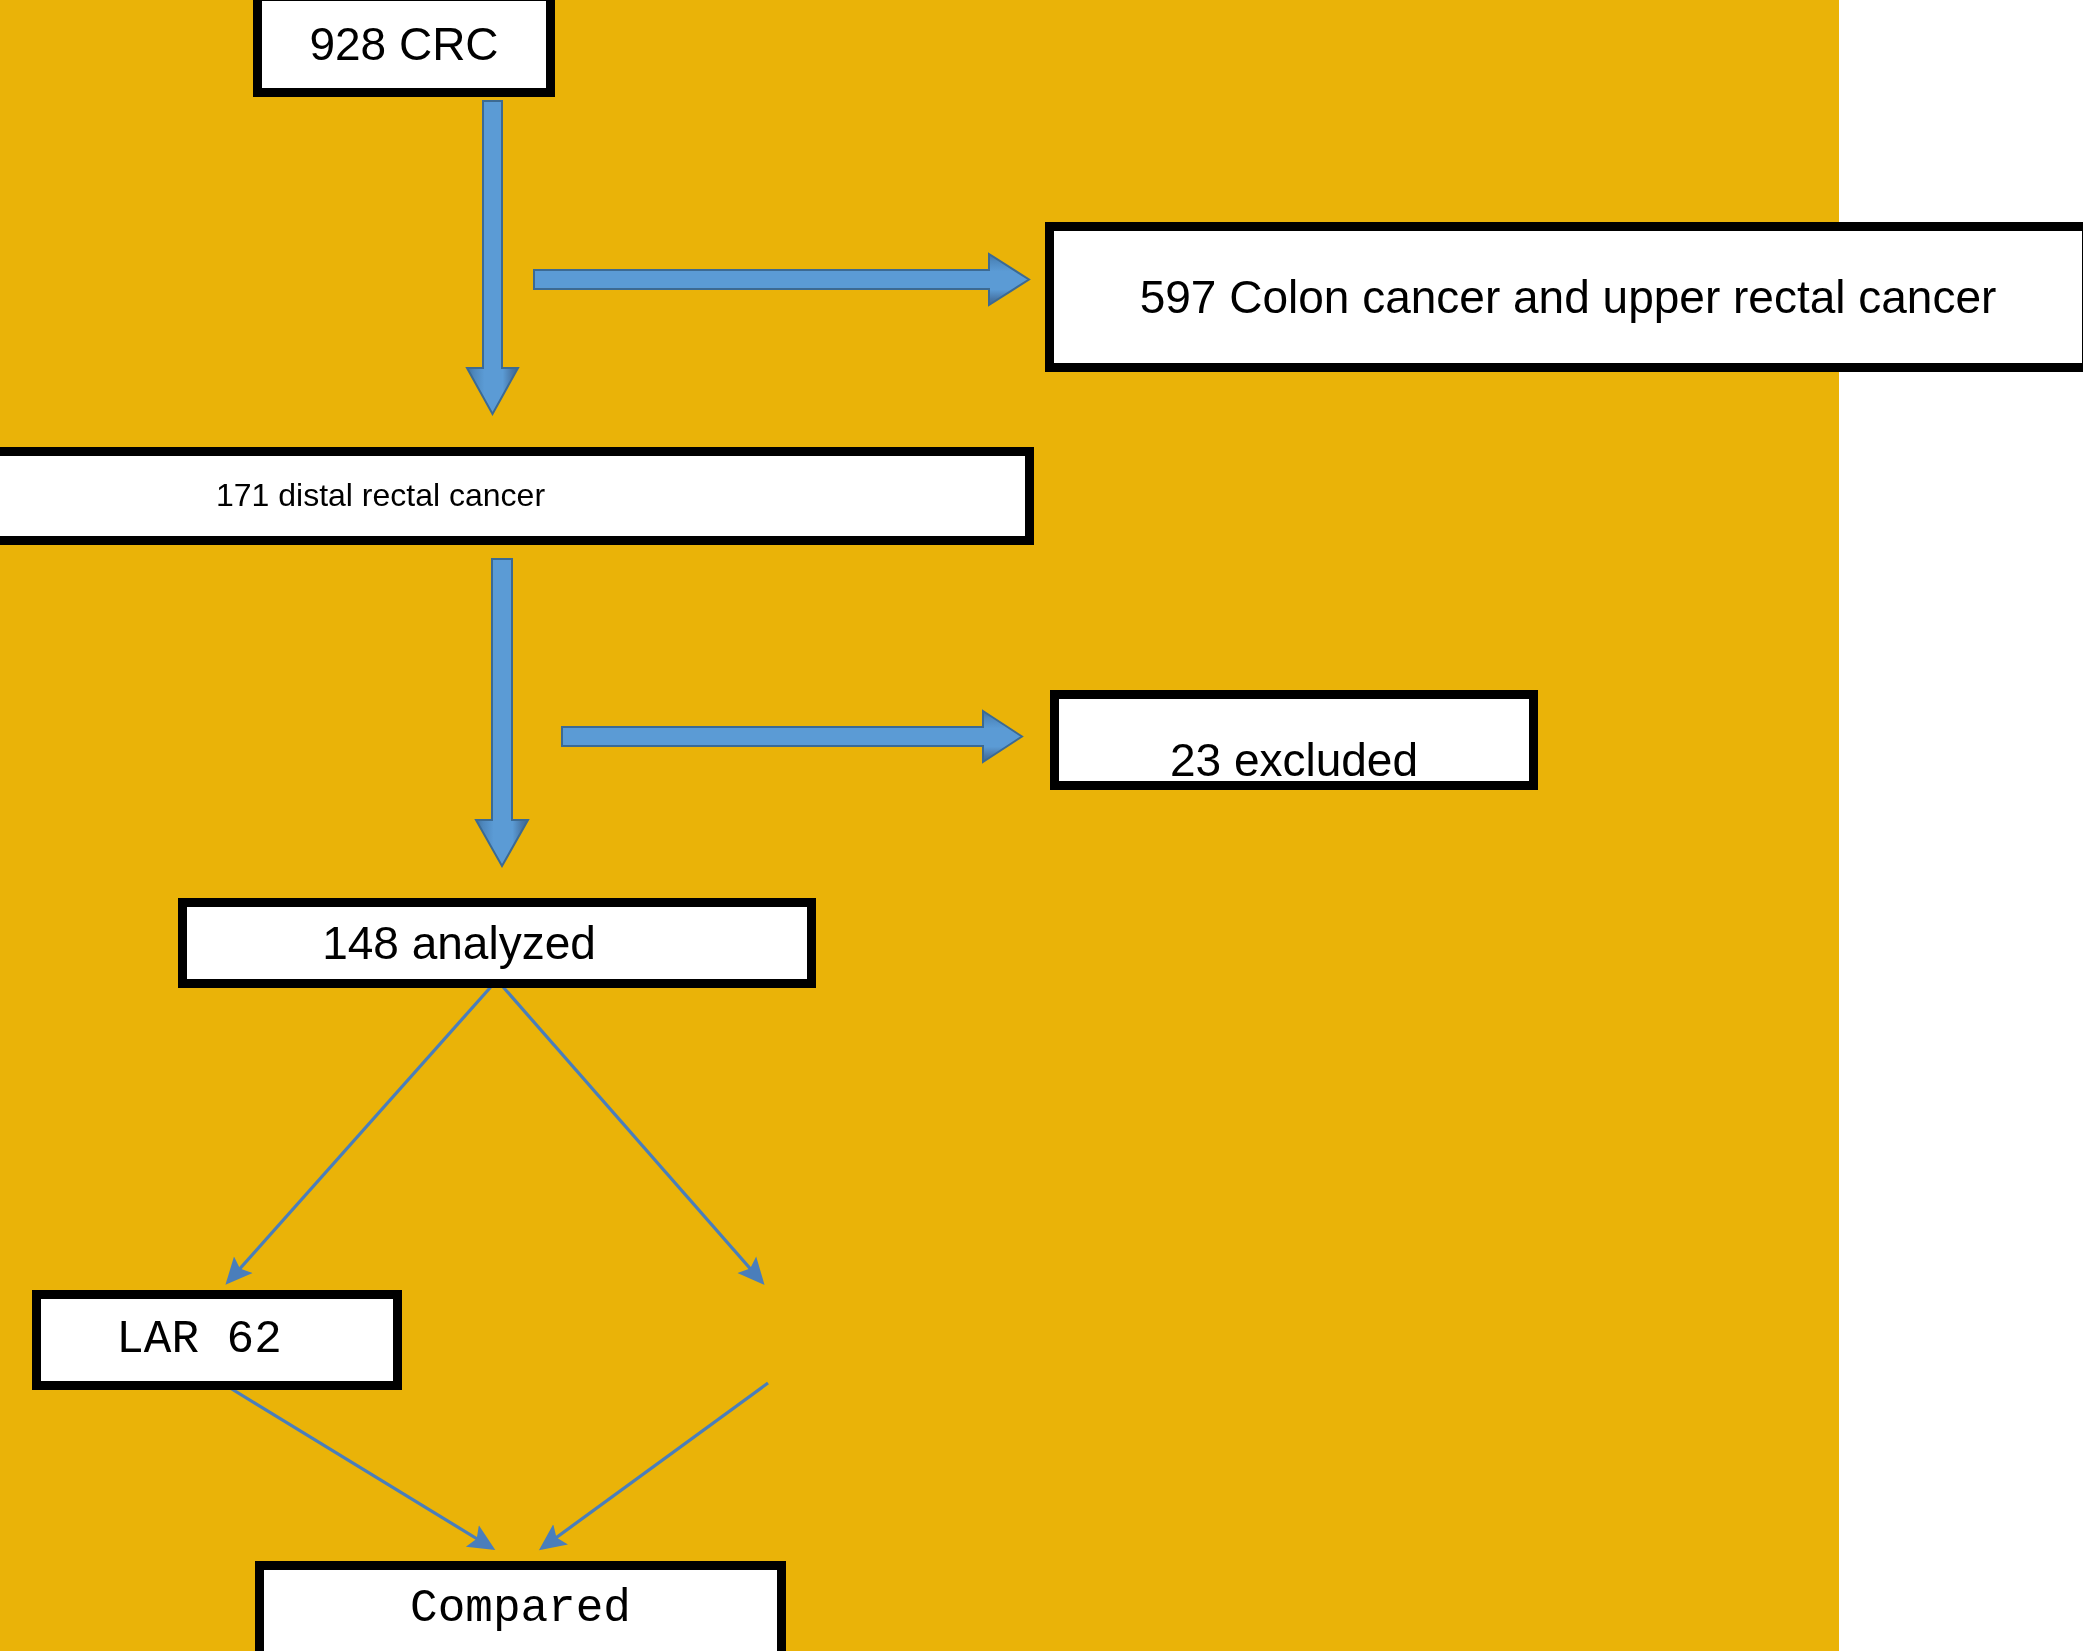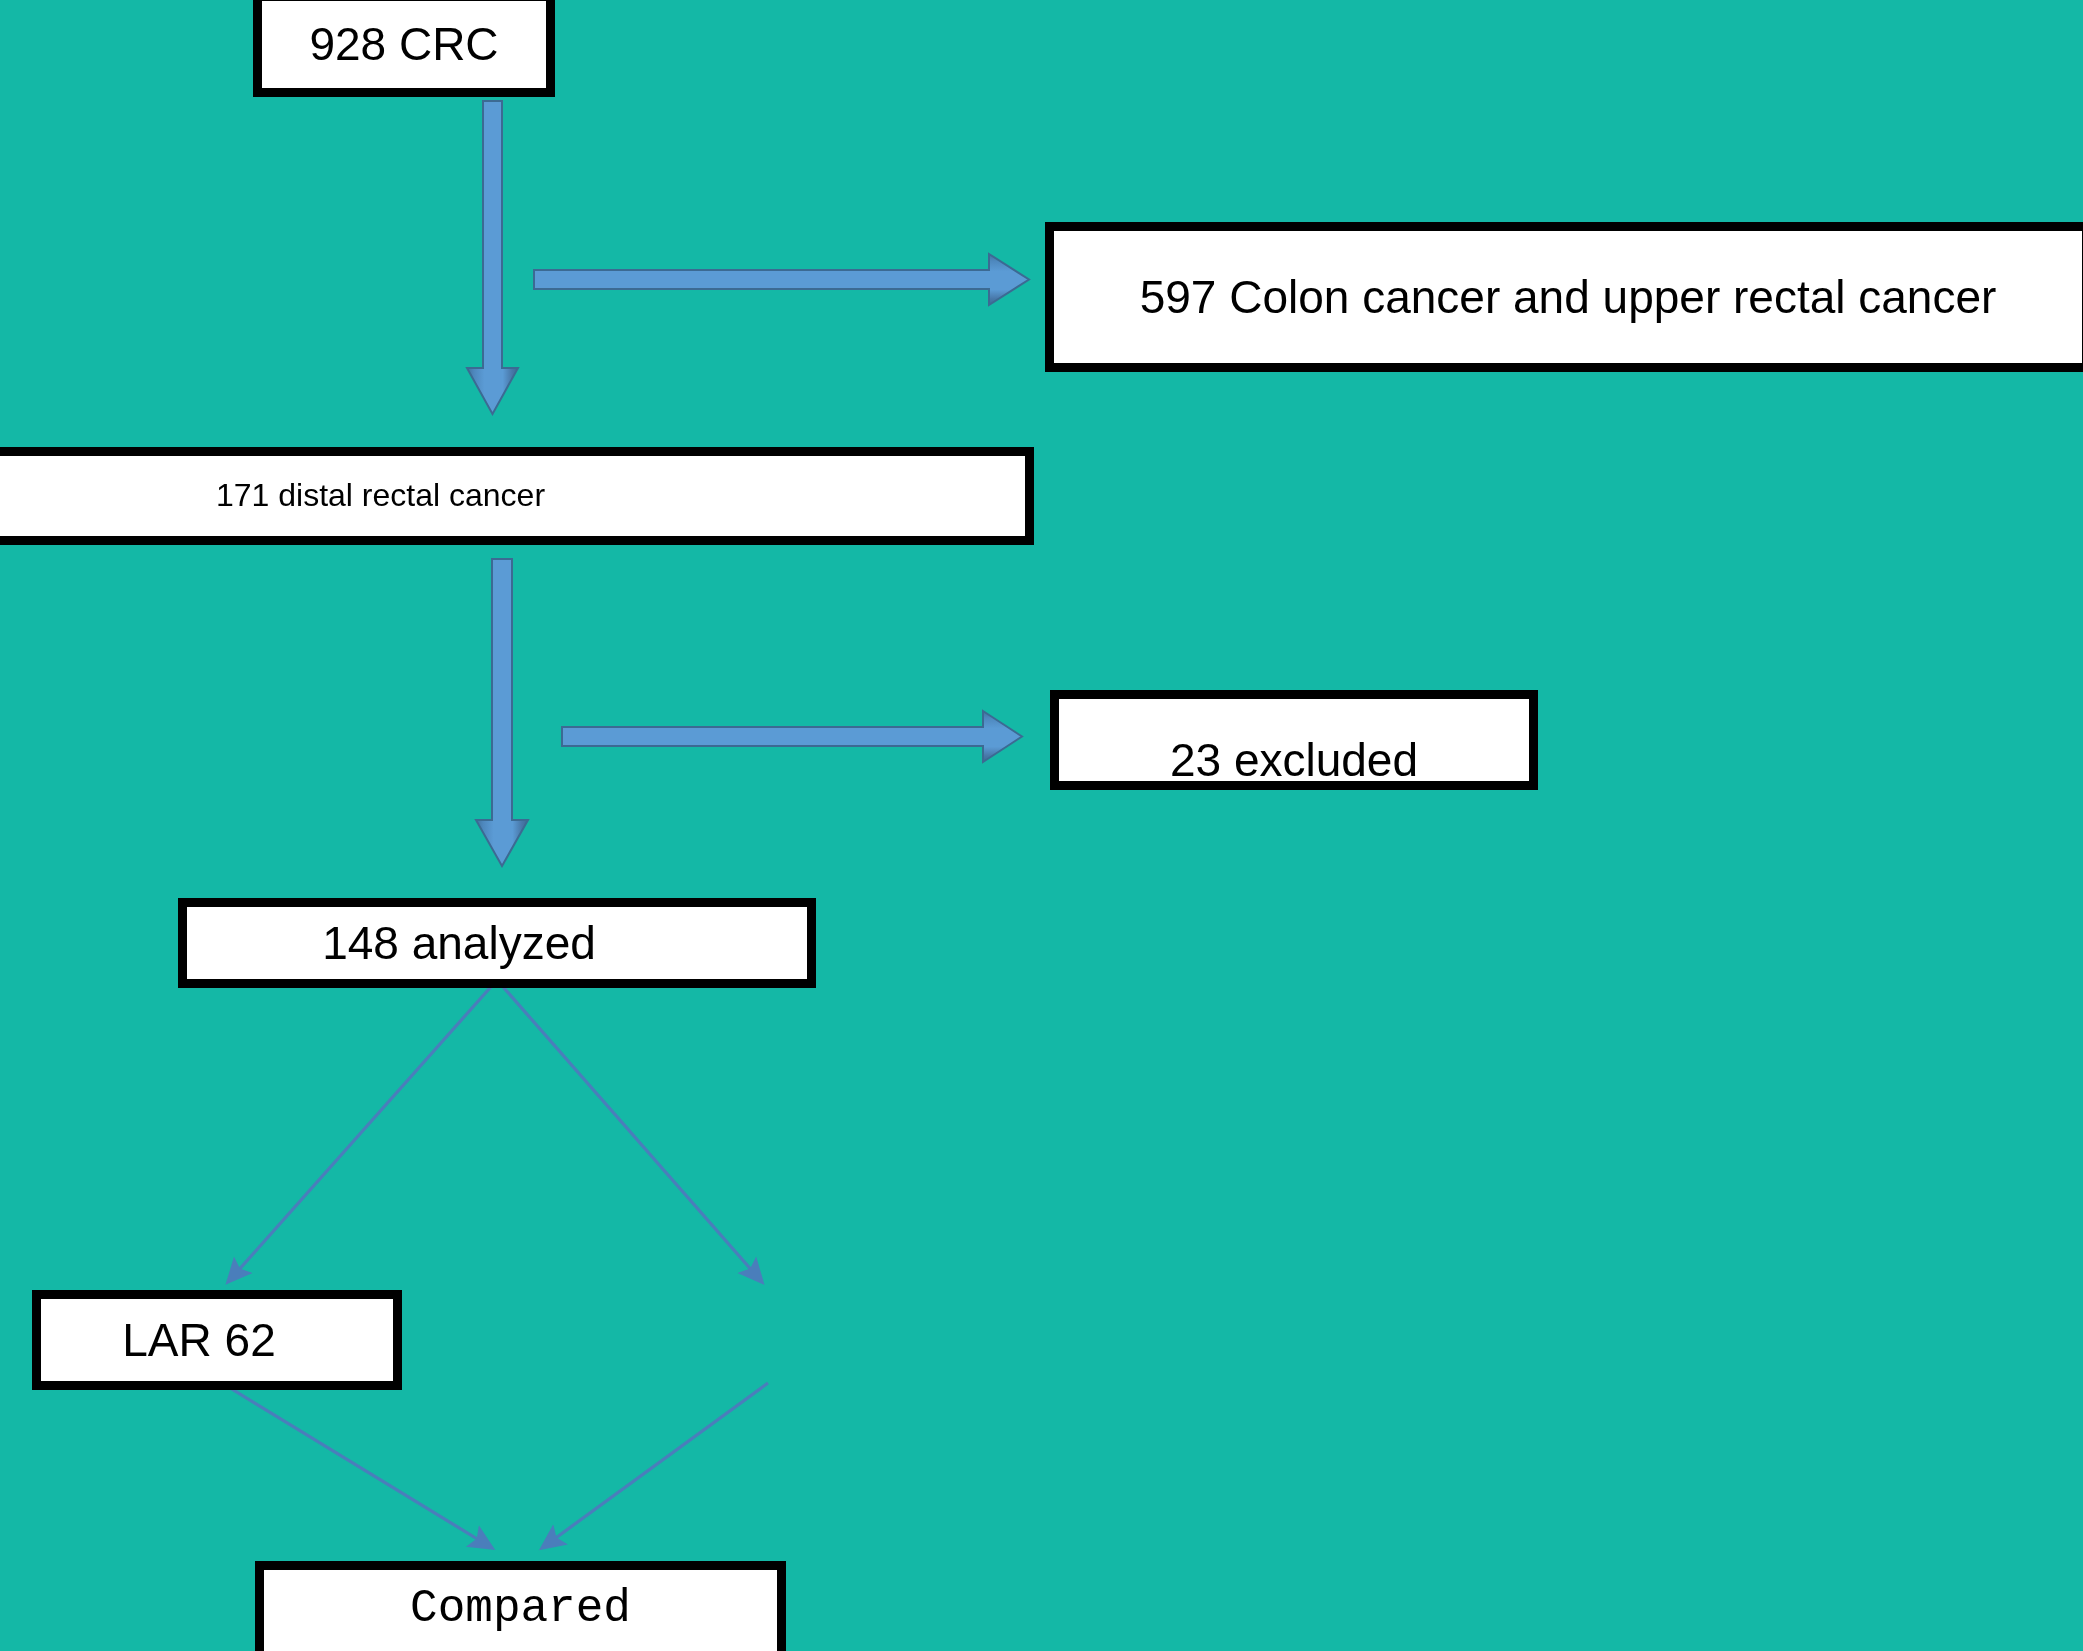--- a/index.html
+++ b/index.html
@@ -9,23 +9,23 @@
     background: #ffffff;
   }
   body {
     width: 2083px;
     height: 1651px;
     overflow: hidden;
     font-family: "Liberation Sans", sans-serif;
   }
   #chart-root {
     position: relative;
-    width: 2083px;
+    width: 1839px;
     height: 1651px;
-    background: #14b8a6;
+    background: #eab308;
   }
   svg#flow-svg {
     position: absolute;
     left: 0;
     top: 0;
     width: 2083px;
     height: 1651px;
     display: block;
   }
   .node-box {
@@ -55,21 +55,21 @@
   #node-distal     { left: -9px;   top: 447px;  width: 1043px; height: 98px; }
   #node-distal .node-label { font-size: 32px; position: relative; left: -132px; }
 
   #node-excluded   { left: 1050px; top: 690px;  width: 488px;  height: 100px; }
   #node-excluded .node-label { font-size: 46px; margin-top: 40px; }
 
   #node-analyzed   { left: 178px;  top: 898px;  width: 638px;  height: 90px; }
   #node-analyzed .node-label { font-size: 46px; position: relative; left: -38px; }
 
   #node-lar        { left: 32px;   top: 1290px; width: 370px;  height: 100px; }
-  #node-lar .node-label { font-size: 46px; position: relative; left: -18px; }
+  #node-lar .node-label { font-size: 46px; position: relative; left: -18px; font-family: Liberation Mono, monospace; }
 
   #node-apr        { left: 592px;  top: 1290px; width: 360px;  height: 100px; }
   #node-apr .node-label { font-size: 46px; }
 
   #node-compared   { left: 255px;  top: 1561px; width: 531px;  height: 105px; }
   #node-compared .node-label { font-size: 46px; position: relative; top: -4px; font-family: Liberation Mono, monospace; }
 </style>
 </head>
 <body>
 

